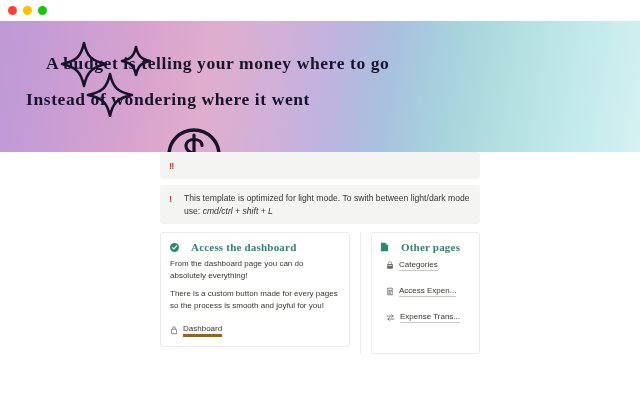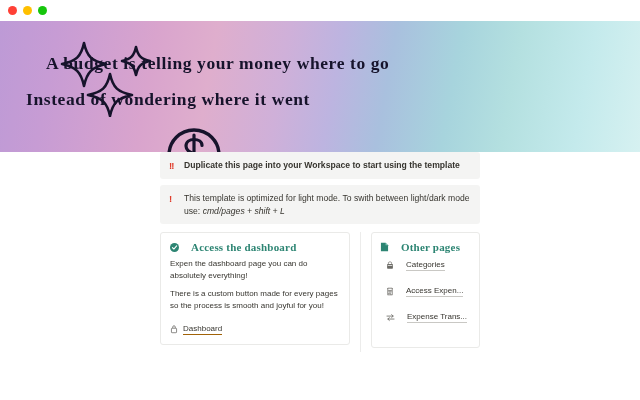--- a/index.html
+++ b/index.html
@@ -169,21 +169,21 @@
     border: 1px solid #eaeae8;
     border-radius: 3px;
     padding: 8px 9px 9px 9px;
     box-sizing: border-box;
     background: #ffffff;
     margin-bottom: 7px;
   }
   .card-right {
     border: 1px solid #eaeae8;
     border-radius: 3px;
-    padding: 8px 8px 20px 8px;
+    padding: 8px 8px 26px 8px;
     box-sizing: border-box;
     background: #ffffff;
   }
 
   .card-head {
     display: flex;
     align-items: center;
     gap: 12px;
     margin-bottom: 5px;
   }
@@ -205,29 +205,29 @@
 
   .page-link {
     display: flex;
     align-items: center;
     gap: 5px;
     margin-top: 12px;
   }
   .page-link-label {
     font-size: 8px;
     color: #37352f;
-    border-bottom: 1px solid #a16207;
+    border-bottom: 3px solid #a16207;
     line-height: 11px;
   }
 
   .link-list { margin-top: 6px; }
   .link-row {
     display: flex;
     align-items: center;
-    gap: 12px;
+    gap: 5px;
     margin: 0 0 14px 6px;
   }
   .link-row:last-child { margin-bottom: 4px; }
   .link-row-label {
     font-size: 8px;
     color: #37352f;
     border-bottom: 1px solid #c9c8c4;
     line-height: 11px;
     white-space: nowrap;
   }
@@ -269,46 +269,45 @@
       <div class="hero-line hero-line-2">Instead of wondering where it went</div>
     </div>
   </div>
 
   <div class="content">
     <div class="page-inner">
 
 
       <div class="callout">
         <div class="callout-icon">!!</div>
-        <div class="callout-body callout-bold">Duplicate this page into your Workspace to start using the template</div>
       </div>
 
       <div class="callout">
         <div class="callout-icon single">!</div>
         <div class="callout-body">
           <span>This template is optimized for light mode. To swith between light/dark mode use:</span>
-          <span class="callout-mono">cmd/pages + shift + L</span>
+          <span class="callout-mono">cmd/ctrl + shift + L</span>
         </div>
       </div>
 
       <div class="columns">
 
         <div class="col-left">
           <div class="card">
             <div class="card-head">
               <span class="ico">
                 <svg width="9" height="9" viewBox="0 0 16 16">
                   <circle cx="8" cy="8" r="8" fill="#2d8573"></circle>
                   <path d="M4.3 8.2 L6.8 10.7 L11.8 5.2" stroke="#ffffff" stroke-width="2" fill="none" stroke-linecap="round" stroke-linejoin="round"></path>
                 </svg>
               </span>
               <span class="card-head-title">Access the dashboard</span>
             </div>
 
-            <p class="card-p">Expen the dashboard page you can do absolutely everything!</p>
+            <p class="card-p">From the dashboard page you can do absolutely everything!</p>
             <p class="card-p">There is a custom button made for every pages so the process is smooth and joyful for you!</p>
 
             <div class="page-link">
               <span class="ico">
                 <svg width="8" height="9" viewBox="0 0 12 14">
                   <rect x="2" y="5" width="8" height="7" rx="1" stroke="#6b6a65" stroke-width="1.2" fill="none"></rect>
                   <path d="M4 5 V3.3 C4 1.9 5 1 6 1 C7 1 8 1.9 8 3.3 V5" stroke="#6b6a65" stroke-width="1.2" fill="none"></path>
                 </svg>
               </span>
               <span class="page-link-label">Dashboard</span>

